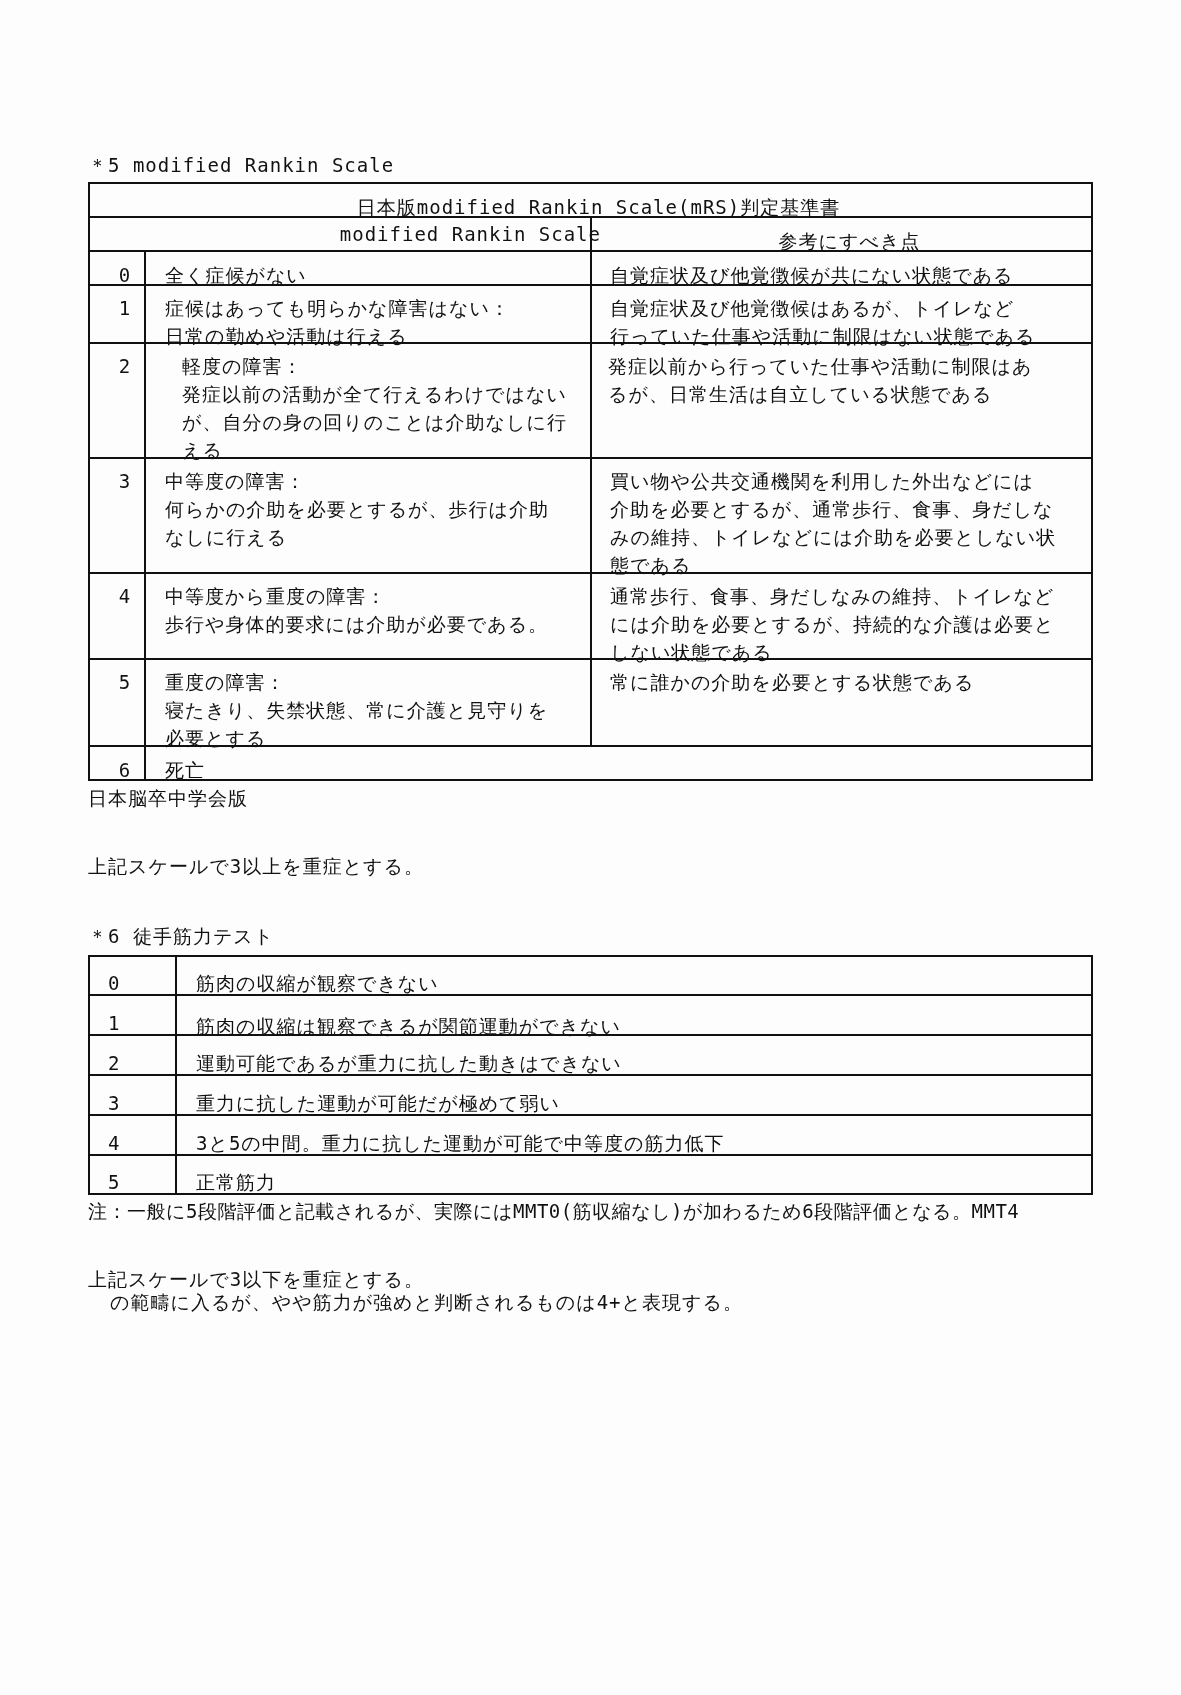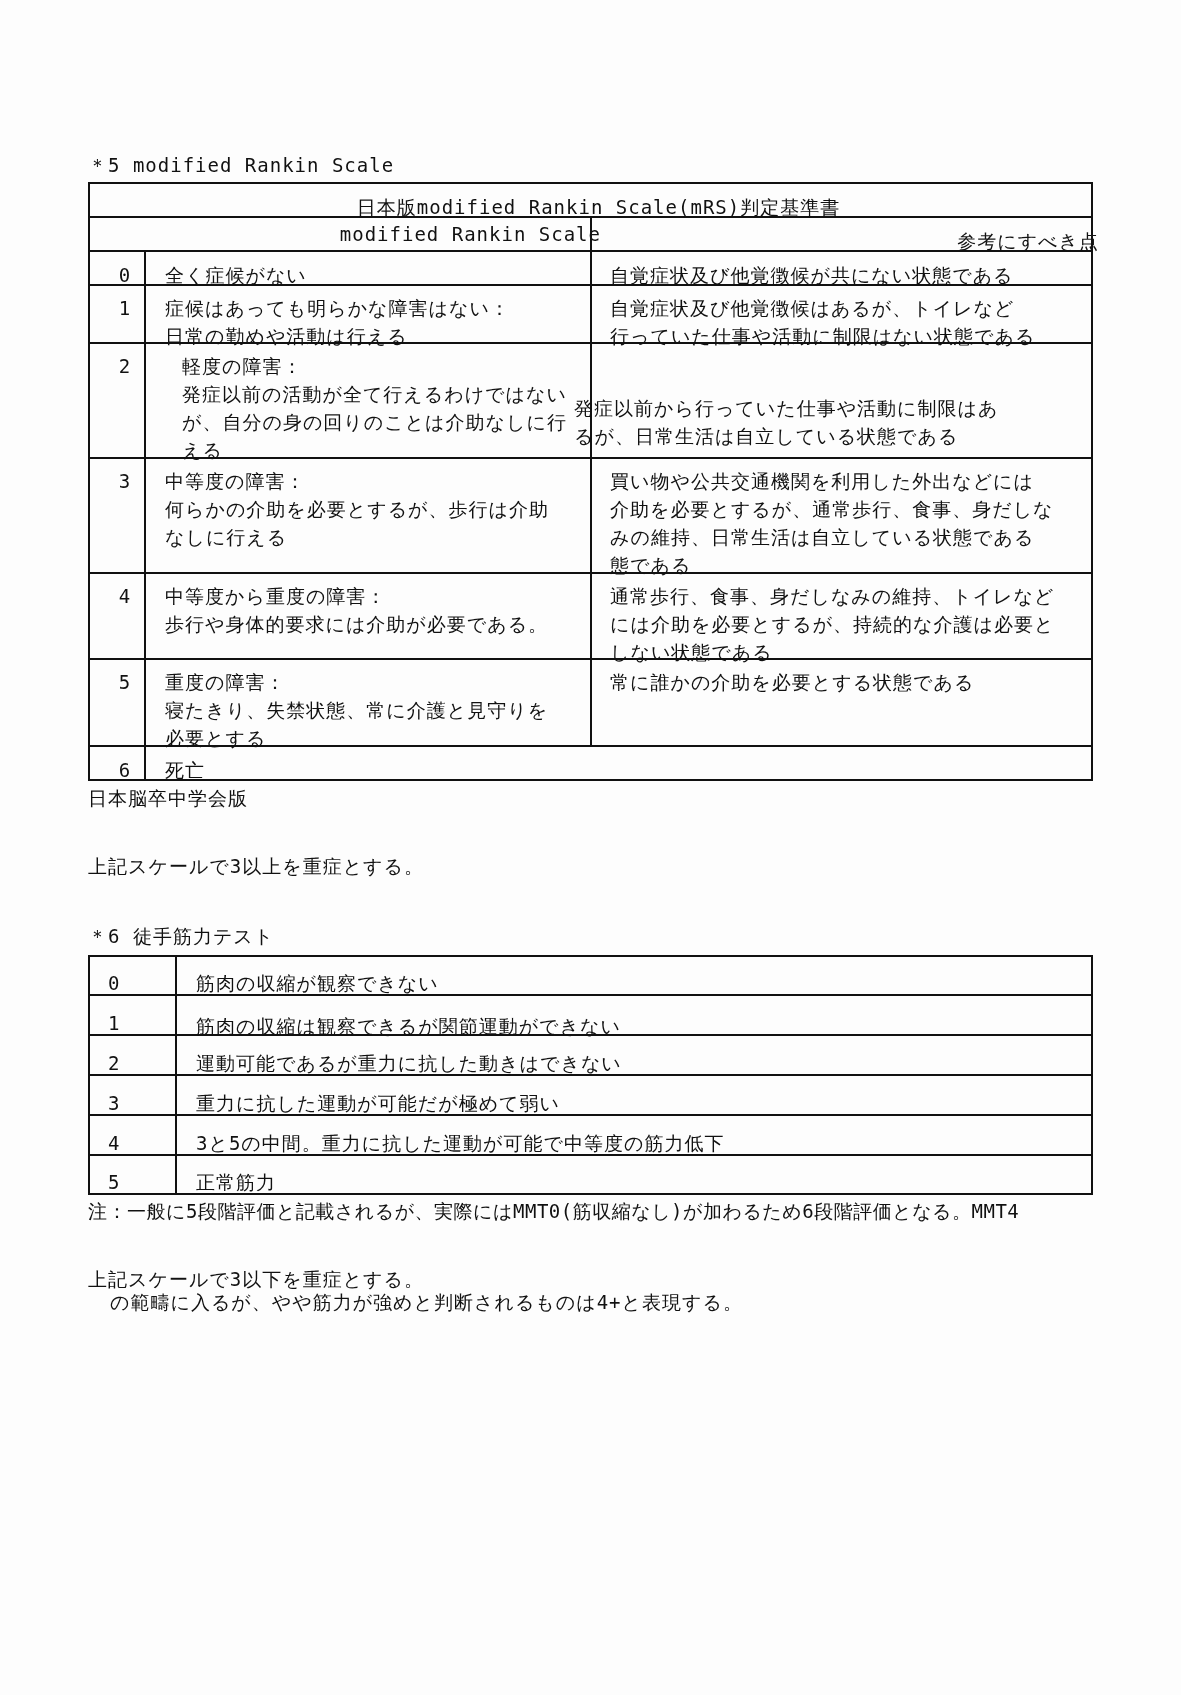--- a/index.html
+++ b/index.html
@@ -30,21 +30,21 @@
   <div class="tbl-line" style="left:88px;top:457px;width:1005px;height:2px;"></div>
   <div class="tbl-line" style="left:88px;top:572px;width:1005px;height:2px;"></div>
   <div class="tbl-line" style="left:88px;top:658px;width:1005px;height:2px;"></div>
   <div class="tbl-line" style="left:88px;top:745px;width:1005px;height:2px;"></div>
 
   <div class="tbl-line" style="left:590px;top:216px;width:2px;height:531px;"></div>
   <div class="tbl-line" style="left:144px;top:250px;width:2px;height:530px;"></div>
 
   <div class="cell" style="left:90px;top:185px;width:1001px;text-align:center;">日本版modified Rankin Scale(mRS)判定基準書</div>
   <div class="cell" style="left:90px;top:212px;width:503px;text-align:right;">modified Rankin Scale</div>
-  <div class="cell" style="left:592px;top:219px;width:499px;text-align:right;">参考にすべき点</div>
+  <div class="cell" style="left:592px;top:219px;width:499px;text-align:center;">参考にすべき点</div>
 
   <div class="cell num" style="left:90px;top:253px;width:54px;">0</div>
   <div class="cell" style="left:157px;top:253px;">
       <div>全く症候がない</div>
     </div>
   <div class="cell" style="left:602px;top:253px;">
       <div>自覚症状及び他覚徴候が共にない状態である</div>
     </div>
 
   <div class="cell num" style="left:90px;top:286px;width:54px;">1</div>
@@ -57,35 +57,35 @@
       <div>行っていた仕事や活動に制限はない状態である</div>
   </div>
 
   <div class="cell num" style="left:90px;top:344px;width:54px;">2</div>
   <div class="cell" style="left:174px;top:344px;">
     <div>軽度の障害：</div>
       <div>発症以前の活動が全て行えるわけではない</div>
     <div>が、自分の身の回りのことは介助なしに行</div>
       <div>える</div>
   </div>
-  <div class="cell" style="left:566px;top:344px;margin-top:42px;">
+  <div class="cell" style="left:600px;top:344px;">
     <div>発症以前から行っていた仕事や活動に制限はあ</div>
       <div>るが、日常生活は自立している状態である</div>
   </div>
 
   <div class="cell num" style="left:90px;top:459px;width:54px;">3</div>
   <div class="cell" style="left:157px;top:459px;">
     <div>中等度の障害：</div>
       <div>何らかの介助を必要とするが、歩行は介助</div>
     <div>なしに行える</div>
   </div>
   <div class="cell" style="left:602px;top:459px;">
     <div>買い物や公共交通機関を利用した外出などには</div>
       <div>介助を必要とするが、通常歩行、食事、身だしな</div>
-    <div>みの維持、日常生活は自立している状態である</div>
+    <div>みの維持、トイレなどには介助を必要としない状</div>
       <div>態である</div>
   </div>
 
   <div class="cell num" style="left:90px;top:574px;width:54px;">4</div>
   <div class="cell" style="left:157px;top:574px;">
     <div>中等度から重度の障害：</div>
       <div>歩行や身体的要求には介助が必要である。</div>
   </div>
   <div class="cell" style="left:602px;top:574px;">
     <div>通常歩行、食事、身だしなみの維持、トイレなど</div>

